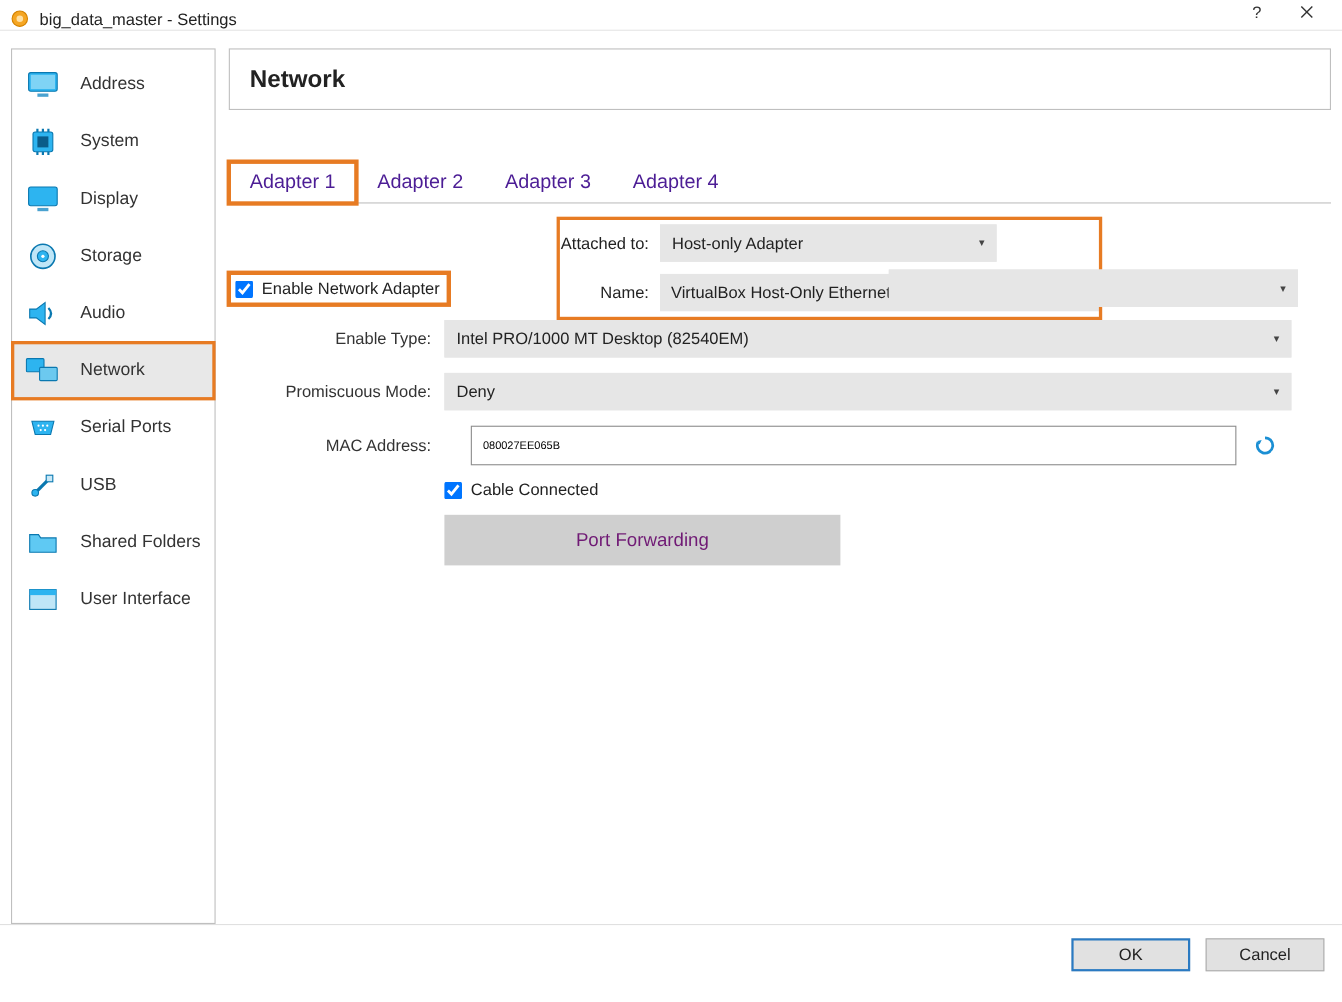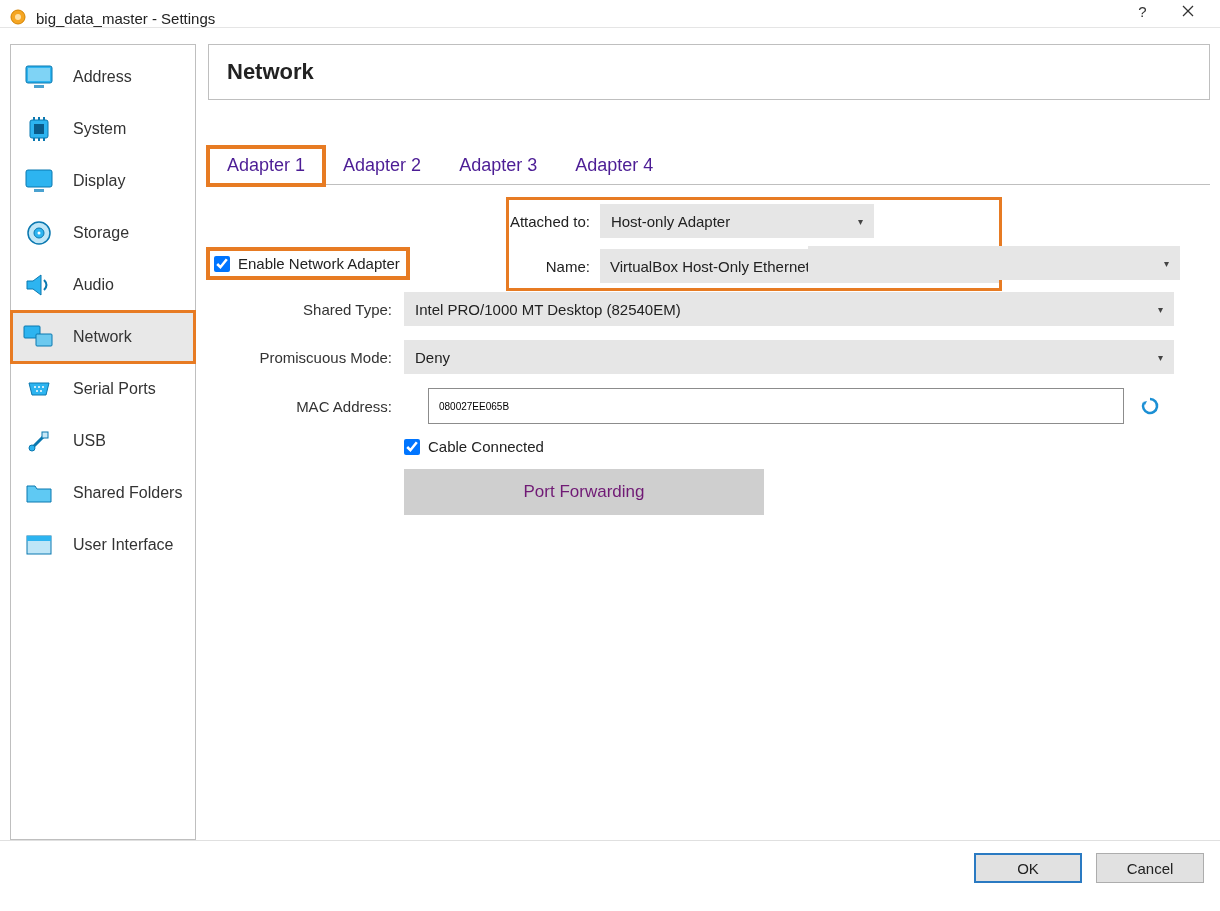--- a/index.html
+++ b/index.html
@@ -148,21 +148,21 @@
 
   .select {
     background: #e6e6e6;
     border: 1px solid #e6e6e6;
     height: 34px;
     display:flex; align-items:center; justify-content:space-between;
     padding: 0 10px 0 10px;
     font-size: 15px;
     color:#222;
   }
-  .select.small { width: 274px; }
+  .select.small { width: 306px; }
   .select .arrow {
     font-size: 10px; color:#444;
   }
 
   .textinput {
     width: 696px;
     height: 36px;
     border: 1px solid #8c8c8c;
     padding: 0 10px;
     font-size: 10px;
@@ -398,21 +398,21 @@
       </div>
       
       <div style="position:relative;">
         <div class="select" style="position:absolute;left:600px;top:-46px;right:0;width:372px;height:34px;justify-content:flex-end;">
           <span class="arrow">▾</span>
         </div>
       </div>
 
 
       <div class="row">
-        <div class="row-label">Shared Type:</div>
+        <div class="row-label">Enable Type:</div>
         <div class="select" style="width:770px;">
           <span>Intel PRO/1000 MT Desktop (82540EM)</span>
           <span class="arrow">▾</span>
         </div>
       </div>
 
       <div class="row">
         <div class="row-label">Promiscuous Mode:</div>
         <div class="select" style="width:770px;">
           <span>Deny</span>

